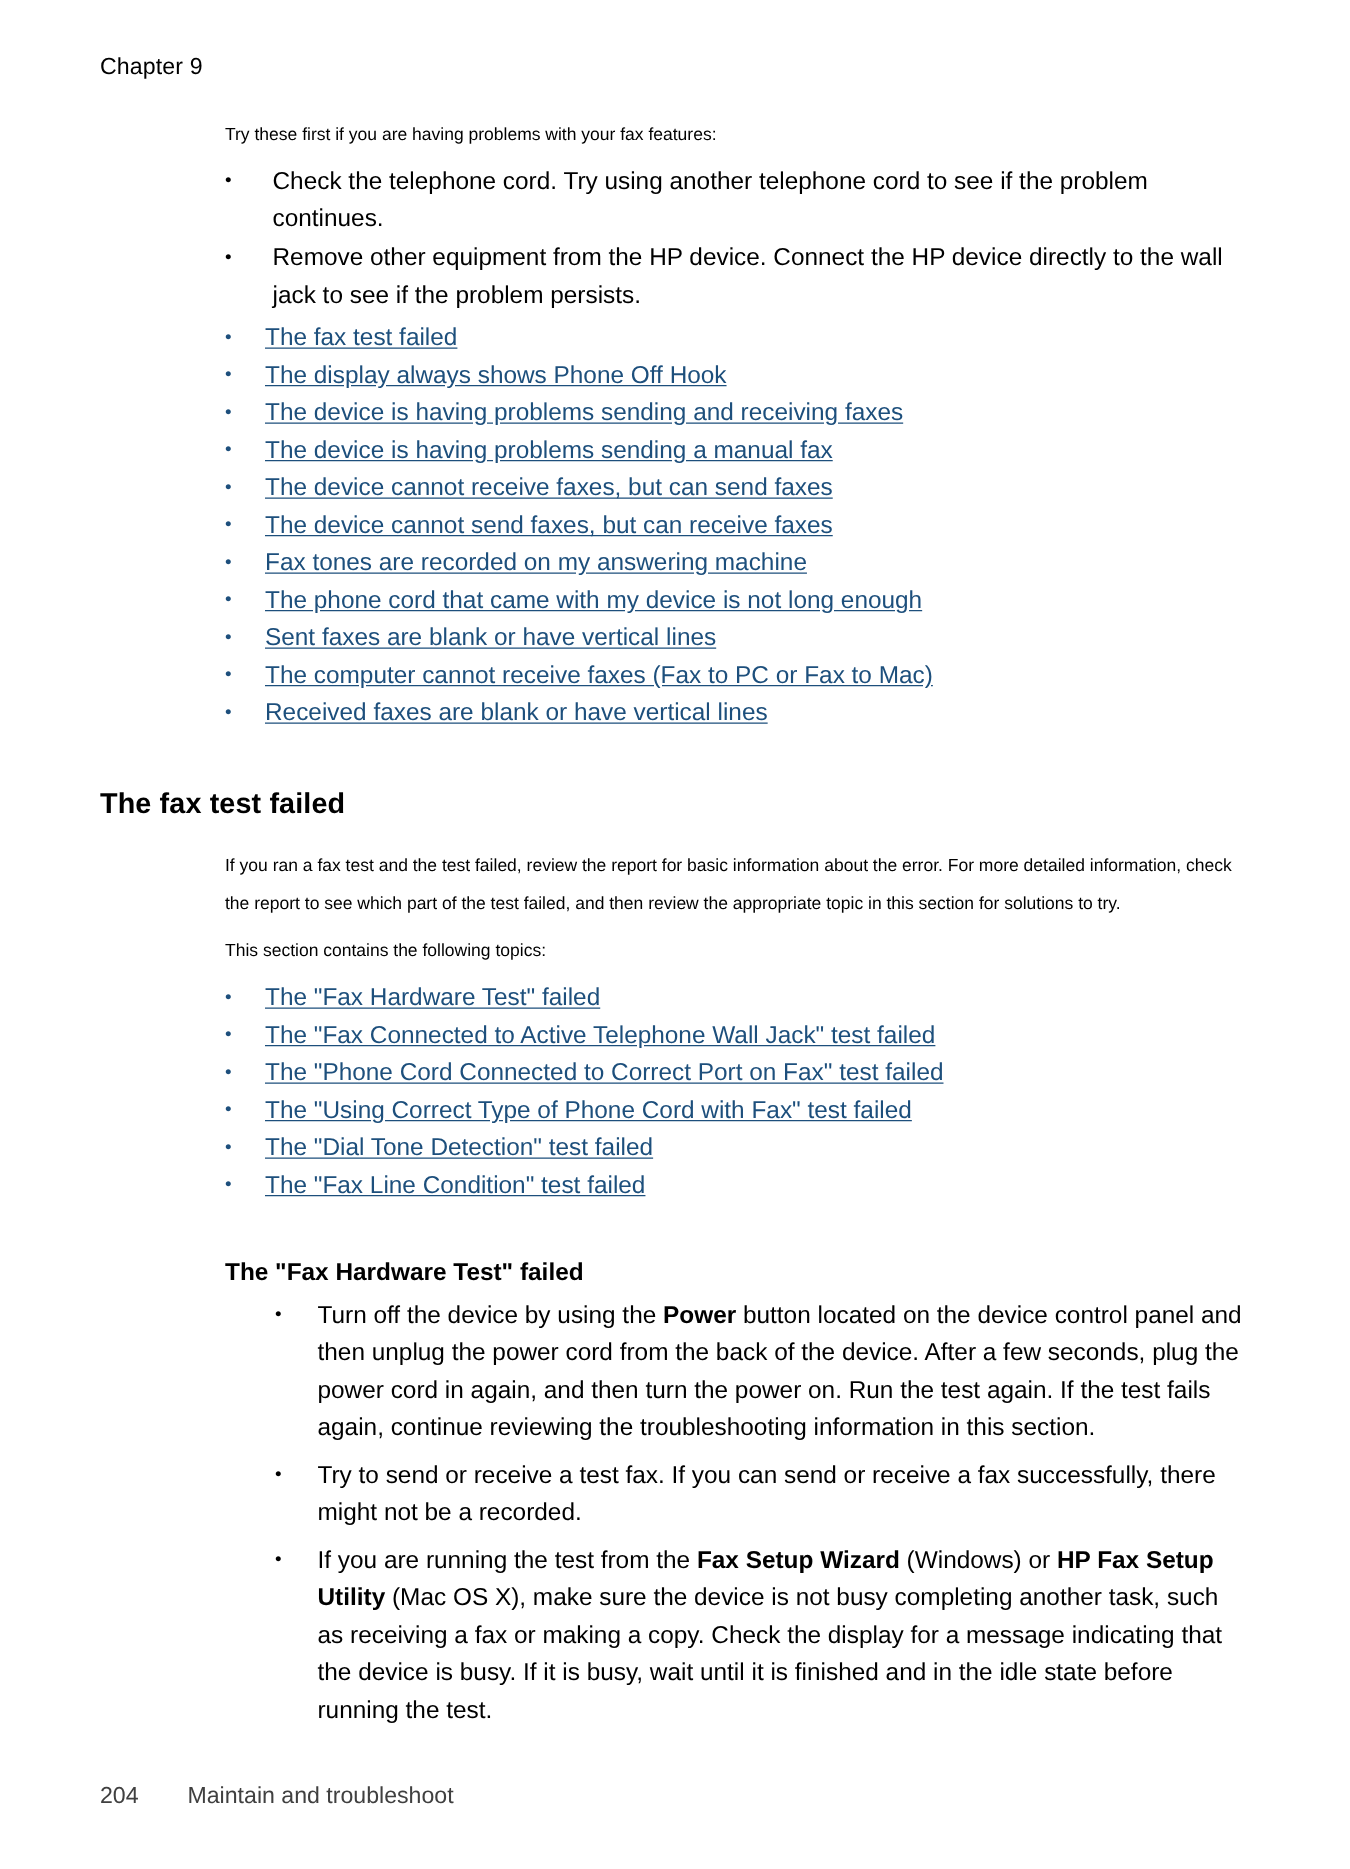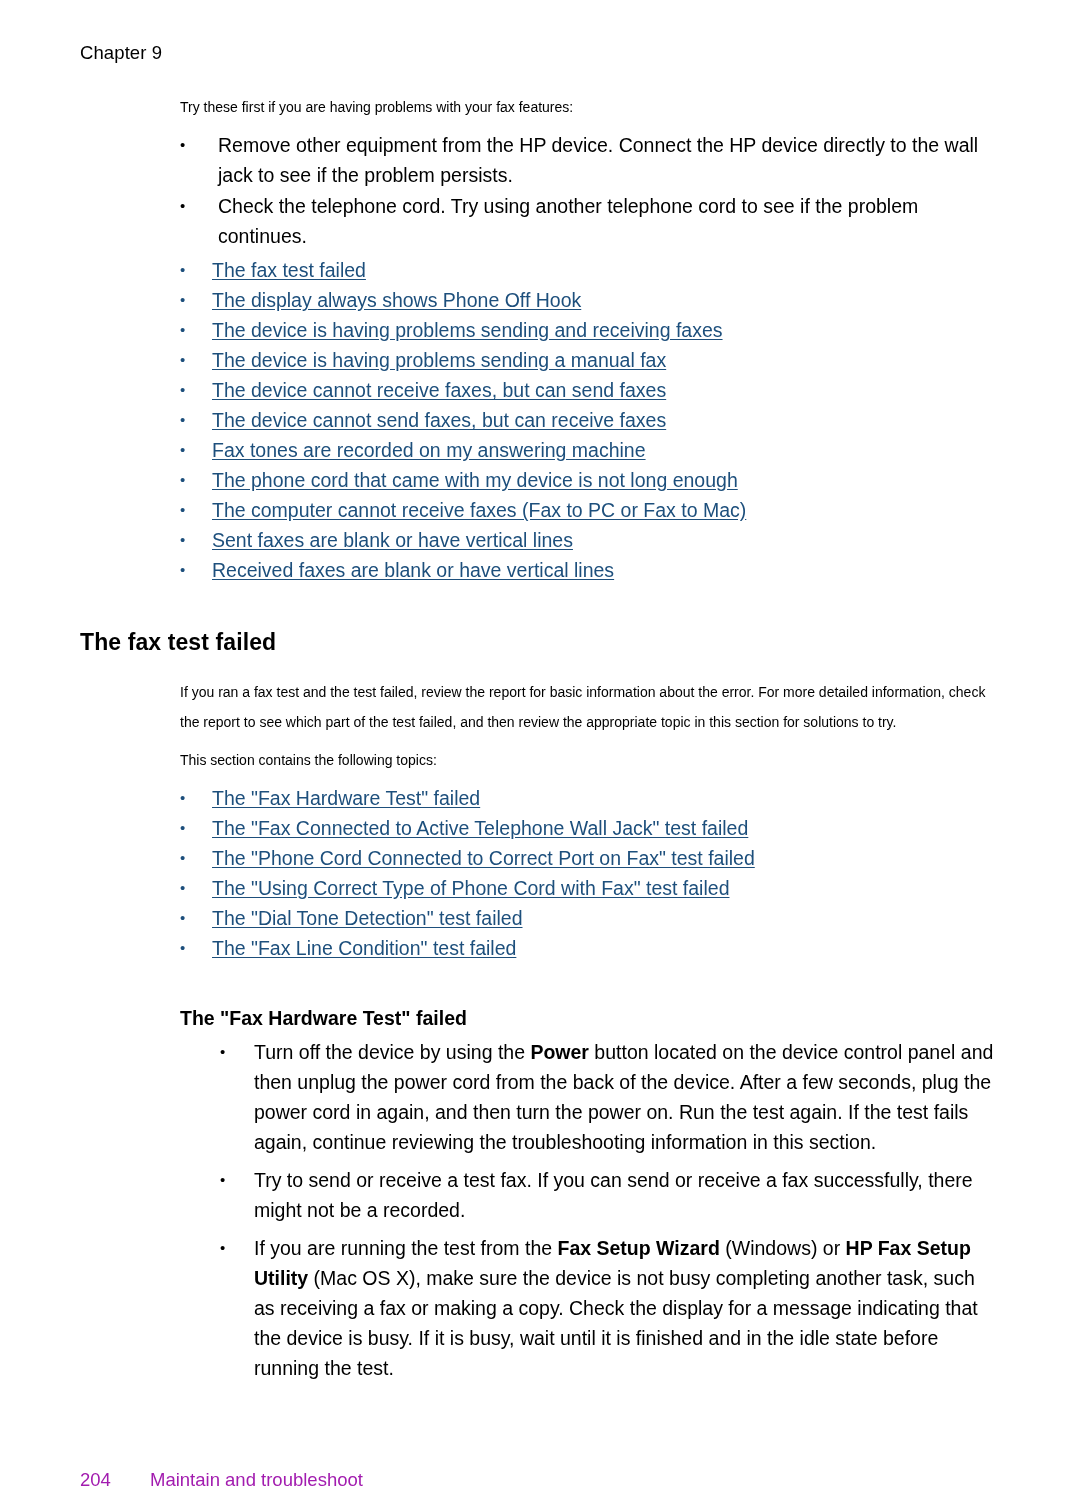--- a/index.html
+++ b/index.html
@@ -160,55 +160,54 @@
   }
   b, strong { font-weight: bold; }
 
   
   .page-footer {
     position: absolute;
     left: 80px;
     top: 1425px;
     font-size: 18.5px;
     line-height: 22px;
-    color: #a21caf;
+    color: #404040;
     white-space: nowrap;
-    margin-top: 44px;
   }
   .page-footer .folio { display: inline-block; width: 70px; }
 
   .spacer-para { margin-bottom: 16px; }
 </style>
 </head>
 <body>
 
 <div class="page">
 
   <div class="chapter-header">Chapter 9</div>
 
   <div class="content">
 
     <p class="body-para">Try these first if you are having problems with your fax features:</p>
 
     <ul class="bullets">
+      <li>Check the telephone cord. Try using another telephone cord to see if the problem continues.</li>
       <li>Remove other equipment from the HP device. Connect the HP device directly to the wall jack to see if the problem persists.</li>
-      <li>Check the telephone cord. Try using another telephone cord to see if the problem continues.</li>
     </ul>
 
     <ul class="linklist">
       <li><a class="xref">The fax test failed</a></li>
       <li><a class="xref">The display always shows Phone Off Hook</a></li>
       <li><a class="xref">The device is having problems sending and receiving faxes</a></li>
       <li><a class="xref">The device is having problems sending a manual fax</a></li>
       <li><a class="xref">The device cannot receive faxes, but can send faxes</a></li>
       <li><a class="xref">The device cannot send faxes, but can receive faxes</a></li>
       <li><a class="xref">Fax tones are recorded on my answering machine</a></li>
       <li><a class="xref">The phone cord that came with my device is not long enough</a></li>
+      <li><a class="xref">Sent faxes are blank or have vertical lines</a></li>
       <li><a class="xref">The computer cannot receive faxes (Fax to PC or Fax to Mac)</a></li>
-      <li><a class="xref">Sent faxes are blank or have vertical lines</a></li>
       <li><a class="xref">Received faxes are blank or have vertical lines</a></li>
     </ul>
 
     <div class="section-title-wrap">
       <h1 class="section-title">The fax test failed</h1>
     </div>
 
     <p class="body-para">If you ran a fax test and the test failed, review the report for basic information about the error. For more detailed information, check the report to see which part of the test failed, and then review the appropriate topic in this section for solutions to try.</p>
 
     <p class="body-para spacer-para">This section contains the following topics:</p>

